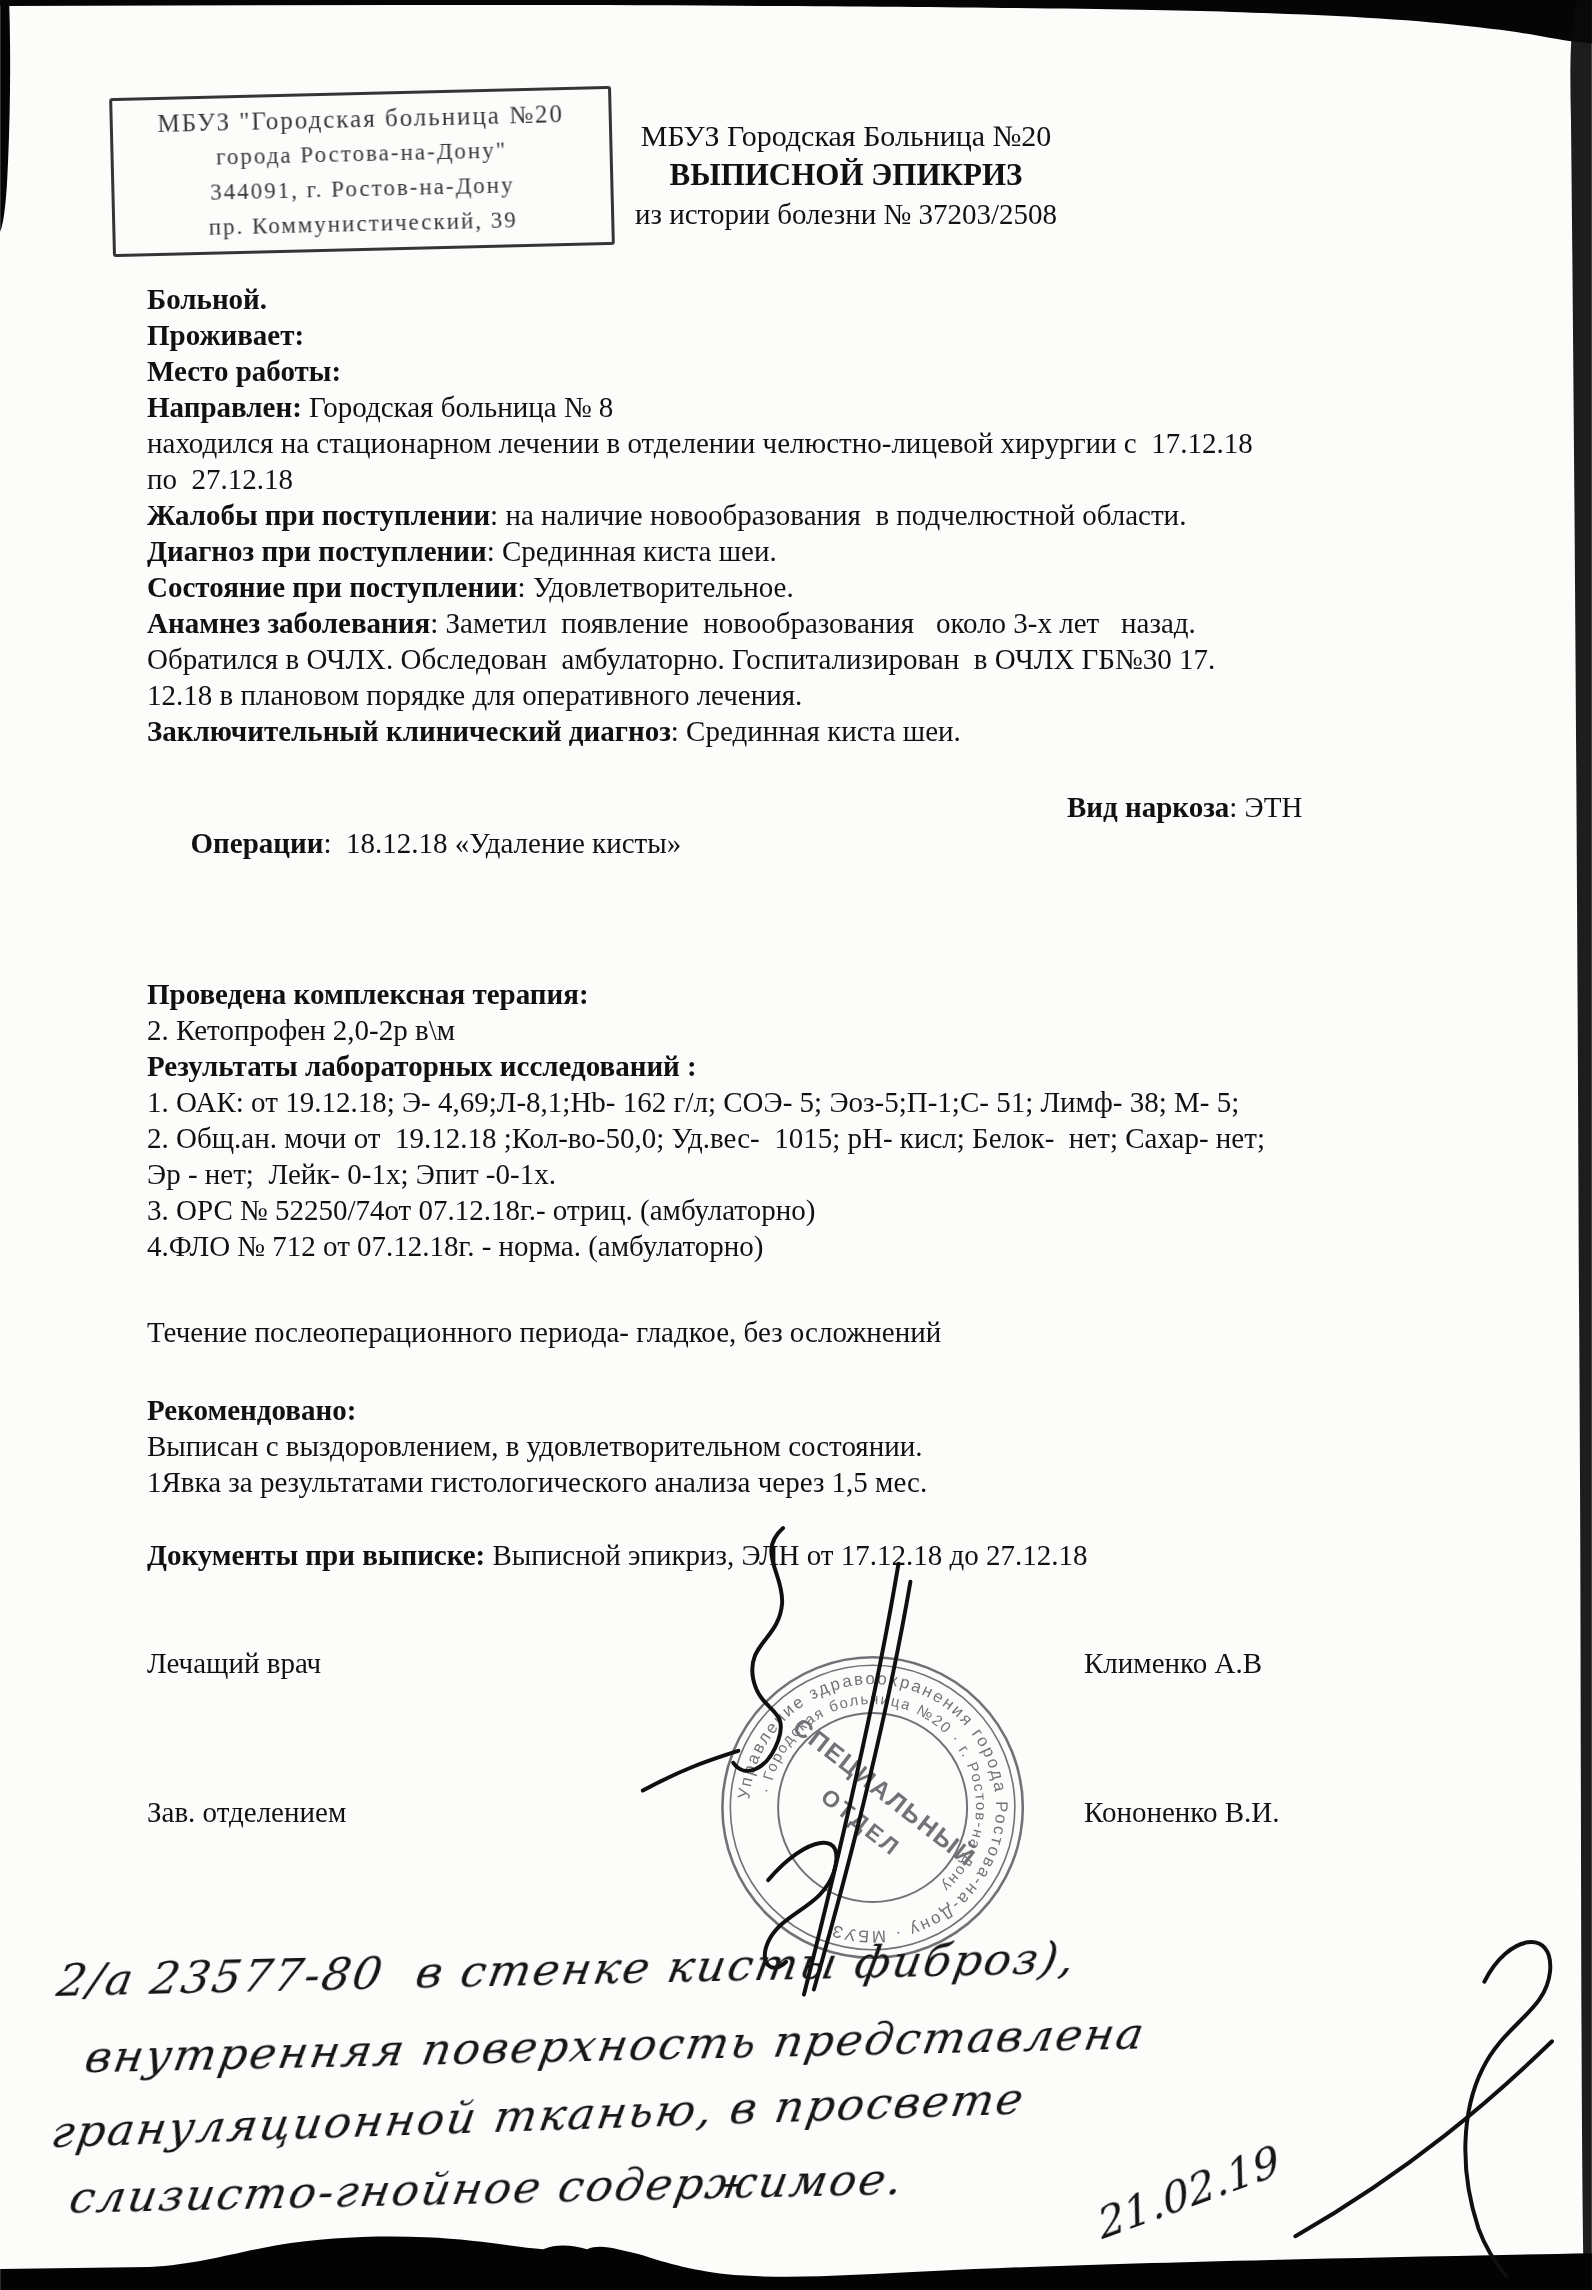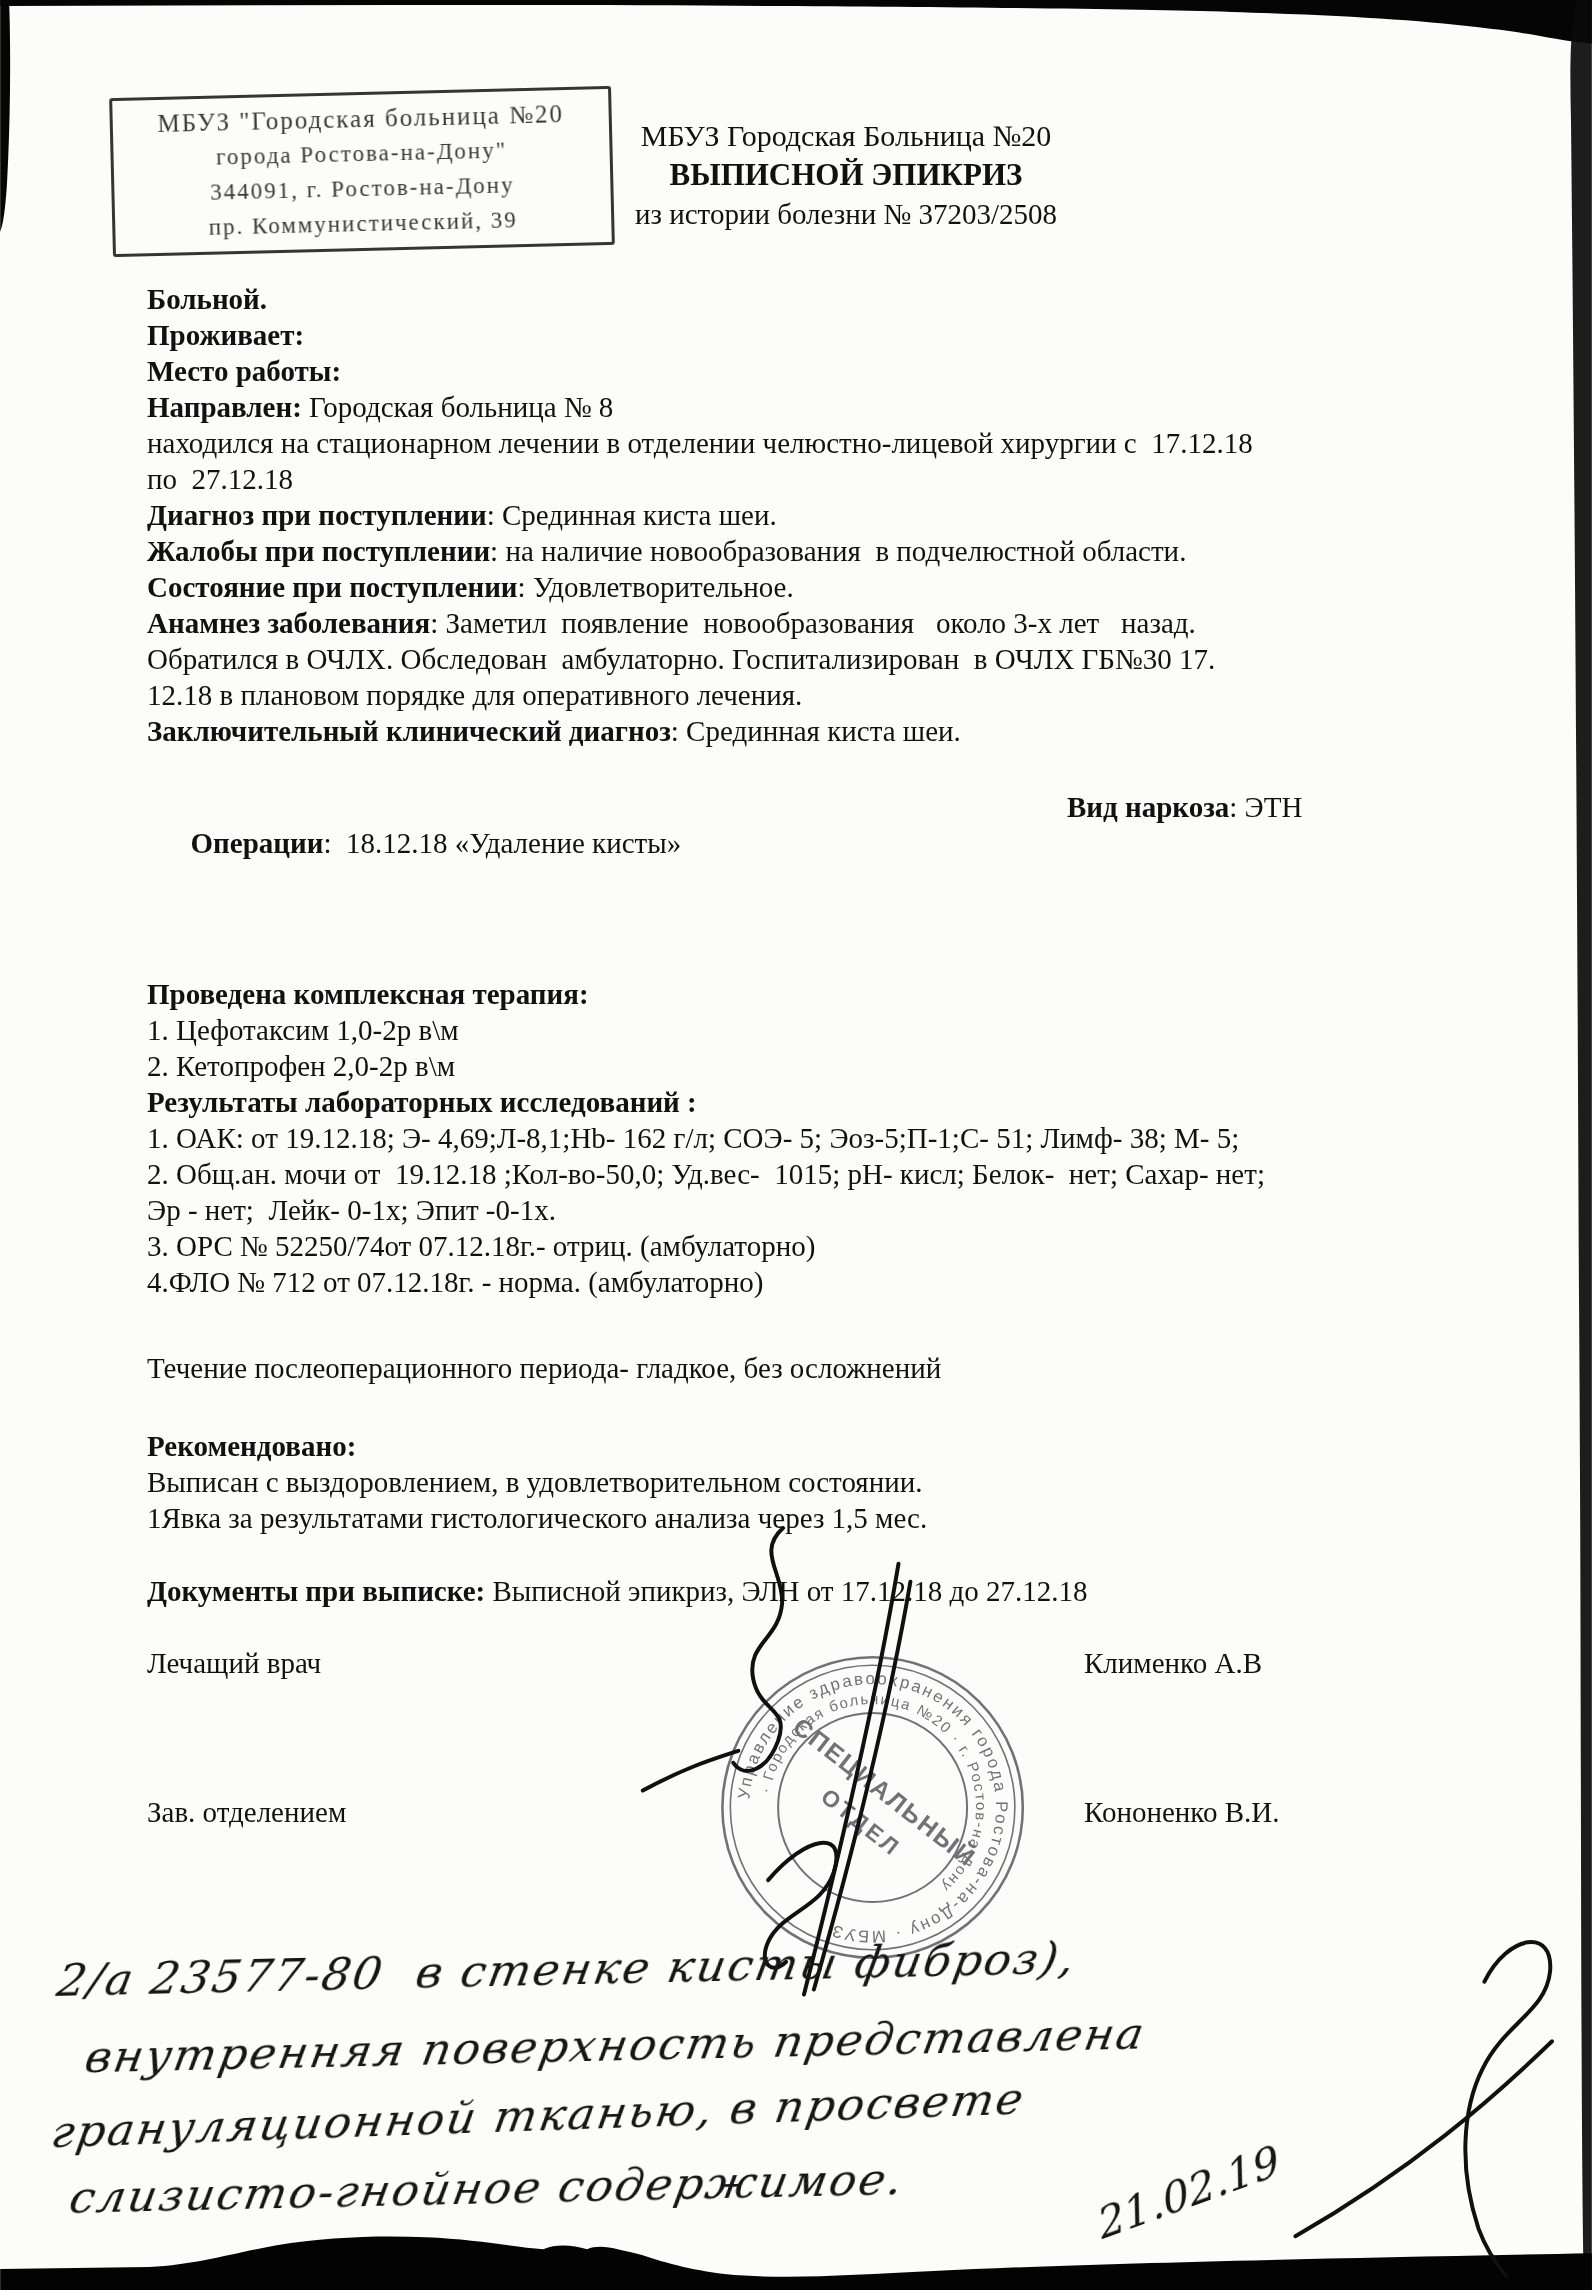--- a/index.html
+++ b/index.html
@@ -80,35 +80,34 @@
     <div class="case-ref">из истории болезни № 37203/2508</div>
   </div>
 
   <div id="main">
     <div class="line"><span class="b">Больной.</span><span></span></div>
     <div class="line"><span class="b">Проживает:</span><span></span></div>
     <div class="line"><span class="b">Место работы:</span><span></span></div>
     <div class="line"><span class="b">Направлен:</span><span> Городская больница № 8</span></div>
     <div class="line"><span class="b"></span><span>находился на стационарном лечении в отделении челюстно-лицевой хирургии с  17.12.18</span></div>
     <div class="line"><span class="b"></span><span>по  27.12.18</span></div>
+    <div class="line"><span class="b">Жалобы при поступлении</span><span>: на наличие новообразования  в подчелюстной области.</span></div>
     <div class="line"><span class="b">Диагноз при поступлении</span><span>: Срединная киста шеи.</span></div>
-    <div class="line"><span class="b">Жалобы при поступлении</span><span>: на наличие новообразования  в подчелюстной области.</span></div>
     <div class="line"><span class="b">Состояние при поступлении</span><span>: Удовлетворительное.</span></div>
     <div class="line"><span class="b">Анамнез заболевания</span><span>: Заметил  появление  новообразования   около 3-х лет   назад.</span></div>
     <div class="line"><span class="b"></span><span>Обратился в ОЧЛХ. Обследован  амбулаторно. Госпитализирован  в ОЧЛХ ГБ№30 17.</span></div>
     <div class="line"><span class="b"></span><span>12.18 в плановом порядке для оперативного лечения.</span></div>
     <div class="line"><span class="b">Заключительный клинический диагноз</span><span>: Срединная киста шеи.</span></div>
 
     <div class="line ops-row">
       <span class="b">Операции</span><span>:  18.12.18 «Удаление кисты»</span>
       <span class="anesth"><span class="b">Вид наркоза</span><span>: ЭТН</span></span>
     </div>
 
     <div class="line b mt-therapy">Проведена комплексная терапия:</div>
-    <div class="line">1. Цефотаксим 1,0-2р в\м</div>
     <div class="line">2. Кетопрофен 2,0-2р в\м</div>
 
     <div class="line b mt-labs">Результаты лабораторных исследований :</div>
     <div class="line">1. ОАК: от 19.12.18; Э- 4,69;Л-8,1;Hb- 162 г/л; СОЭ- 5; Эоз-5;П-1;С- 51; Лимф- 38; М- 5;</div>
     <div class="line">2. Общ.ан. мочи от  19.12.18 ;Кол-во-50,0; Уд.вес-  1015; рН- кисл; Белок-  нет; Сахар- нет;</div>
     <div class="line">Эр - нет;  Лейк- 0-1х; Эпит -0-1х.</div>
     <div class="line">3. ОРС № 52250/74от 07.12.18г.- отриц. (амбулаторно)</div>
     <div class="line">4.ФЛО № 712 от 07.12.18г. - норма. (амбулаторно)</div>
 
     <div class="line mt-course">Течение послеоперационного периода- гладкое, без осложнений</div>

